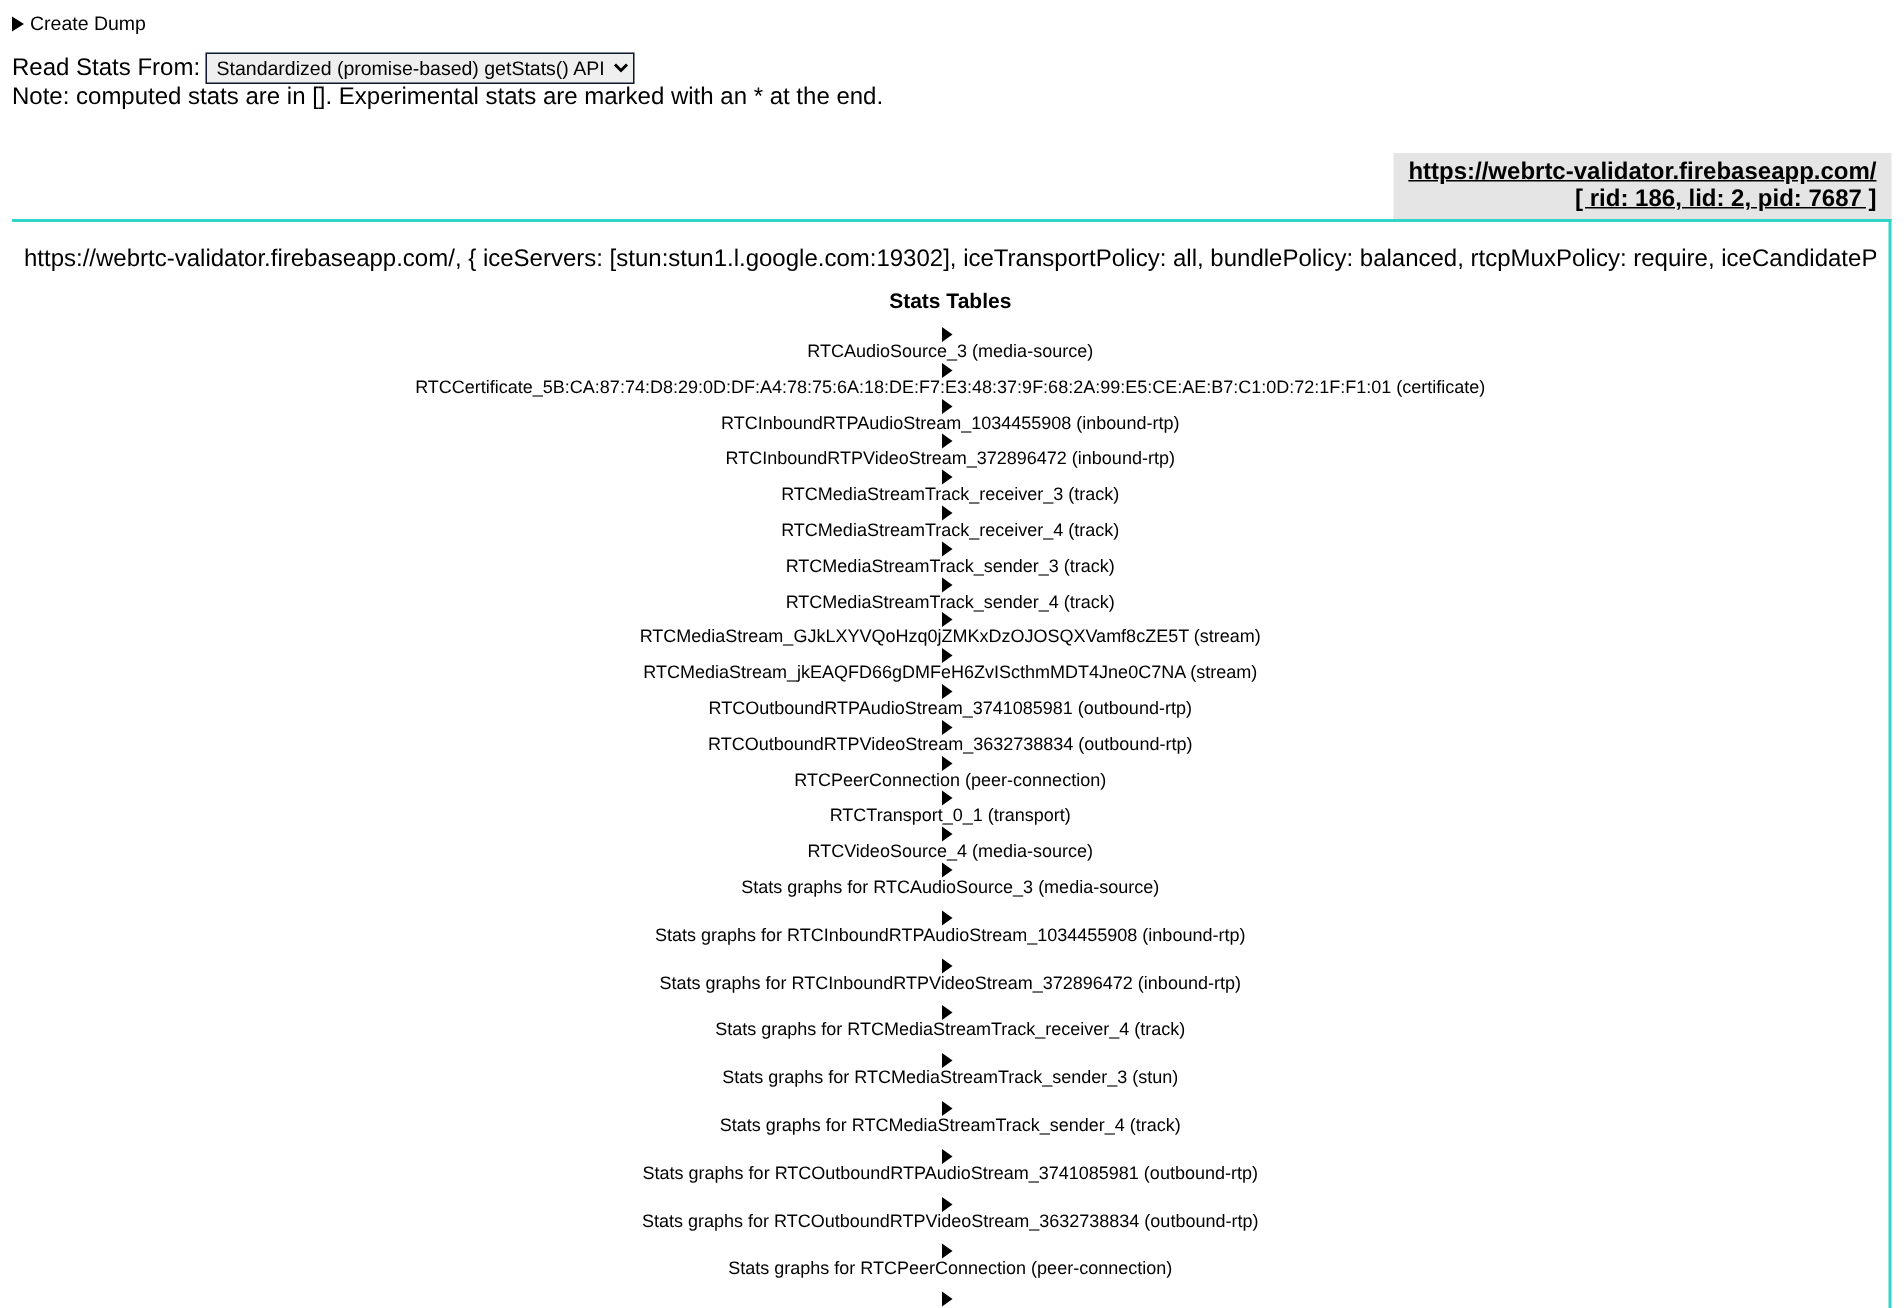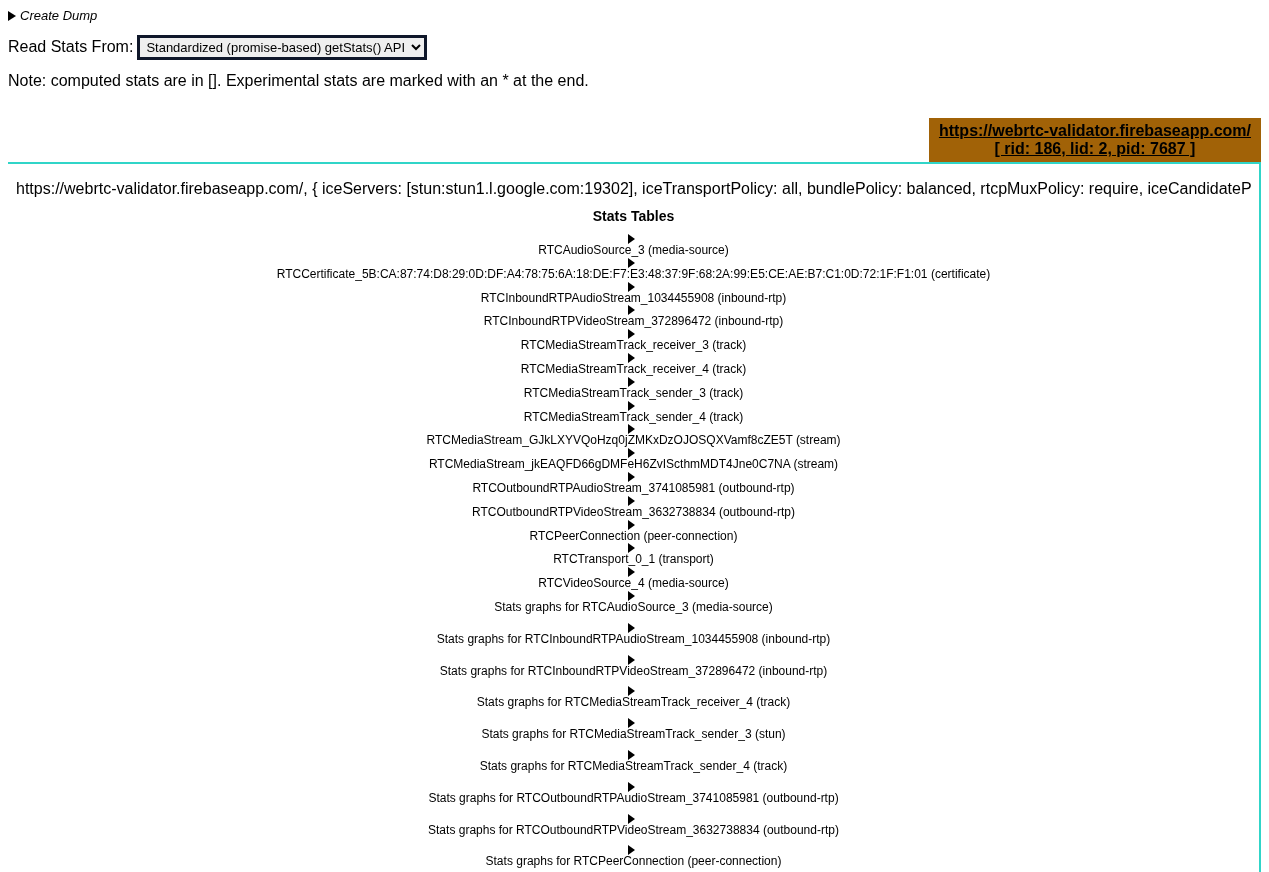--- a/index.html
+++ b/index.html
@@ -10,21 +10,20 @@
       color: #000;
       background: #fff;
     }
 
     .top-dump {
       font-size: 13px;
       margin-bottom: 12px;
       display: flex;
       align-items: center;
       gap: 4px;
-      font-style: italic;
     }
 
     .disclosure-triangle {
       display: inline-block;
       width: 0;
       height: 0;
       border-style: solid;
       border-width: 5px 0 5px 8px;
       border-color: transparent transparent transparent #000;
       cursor: pointer;
@@ -36,50 +35,49 @@
       height: 0;
       border-style: solid;
       border-width: 5px 0 5px 7px;
       border-color: transparent transparent transparent #000;
       margin-right: 4px;
       cursor: pointer;
       flex-shrink: 0;
     }
 
     .read-stats-row {
-      margin-bottom: 12px;
       font-size: 16px;
       display: flex;
       align-items: baseline;
       gap: 4px;
     }
 
     select {
       font-size: 13px;
       font-family: Arial, sans-serif;
-      border: 3px solid #0f172a;
+      border: 1px solid #0f172a;
       background: #efefef;
       padding: 1px 2px;
     }
 
     .note-row {
       font-size: 16px;
       margin-bottom: 28px;
     }
 
     .tab-container {
       display: flex;
       justify-content: flex-end;
       margin-bottom: 0;
     }
 
     .tab {
-      background: #a16207;
+      background: #e5e5e5;
       padding: 4px 10px;
-      text-align: center;
+      text-align: right;
       font-size: 16px;
       font-weight: bold;
       cursor: pointer;
     }
 
     .tab-url {
       text-decoration: underline;
       color: #000;
     }
 

